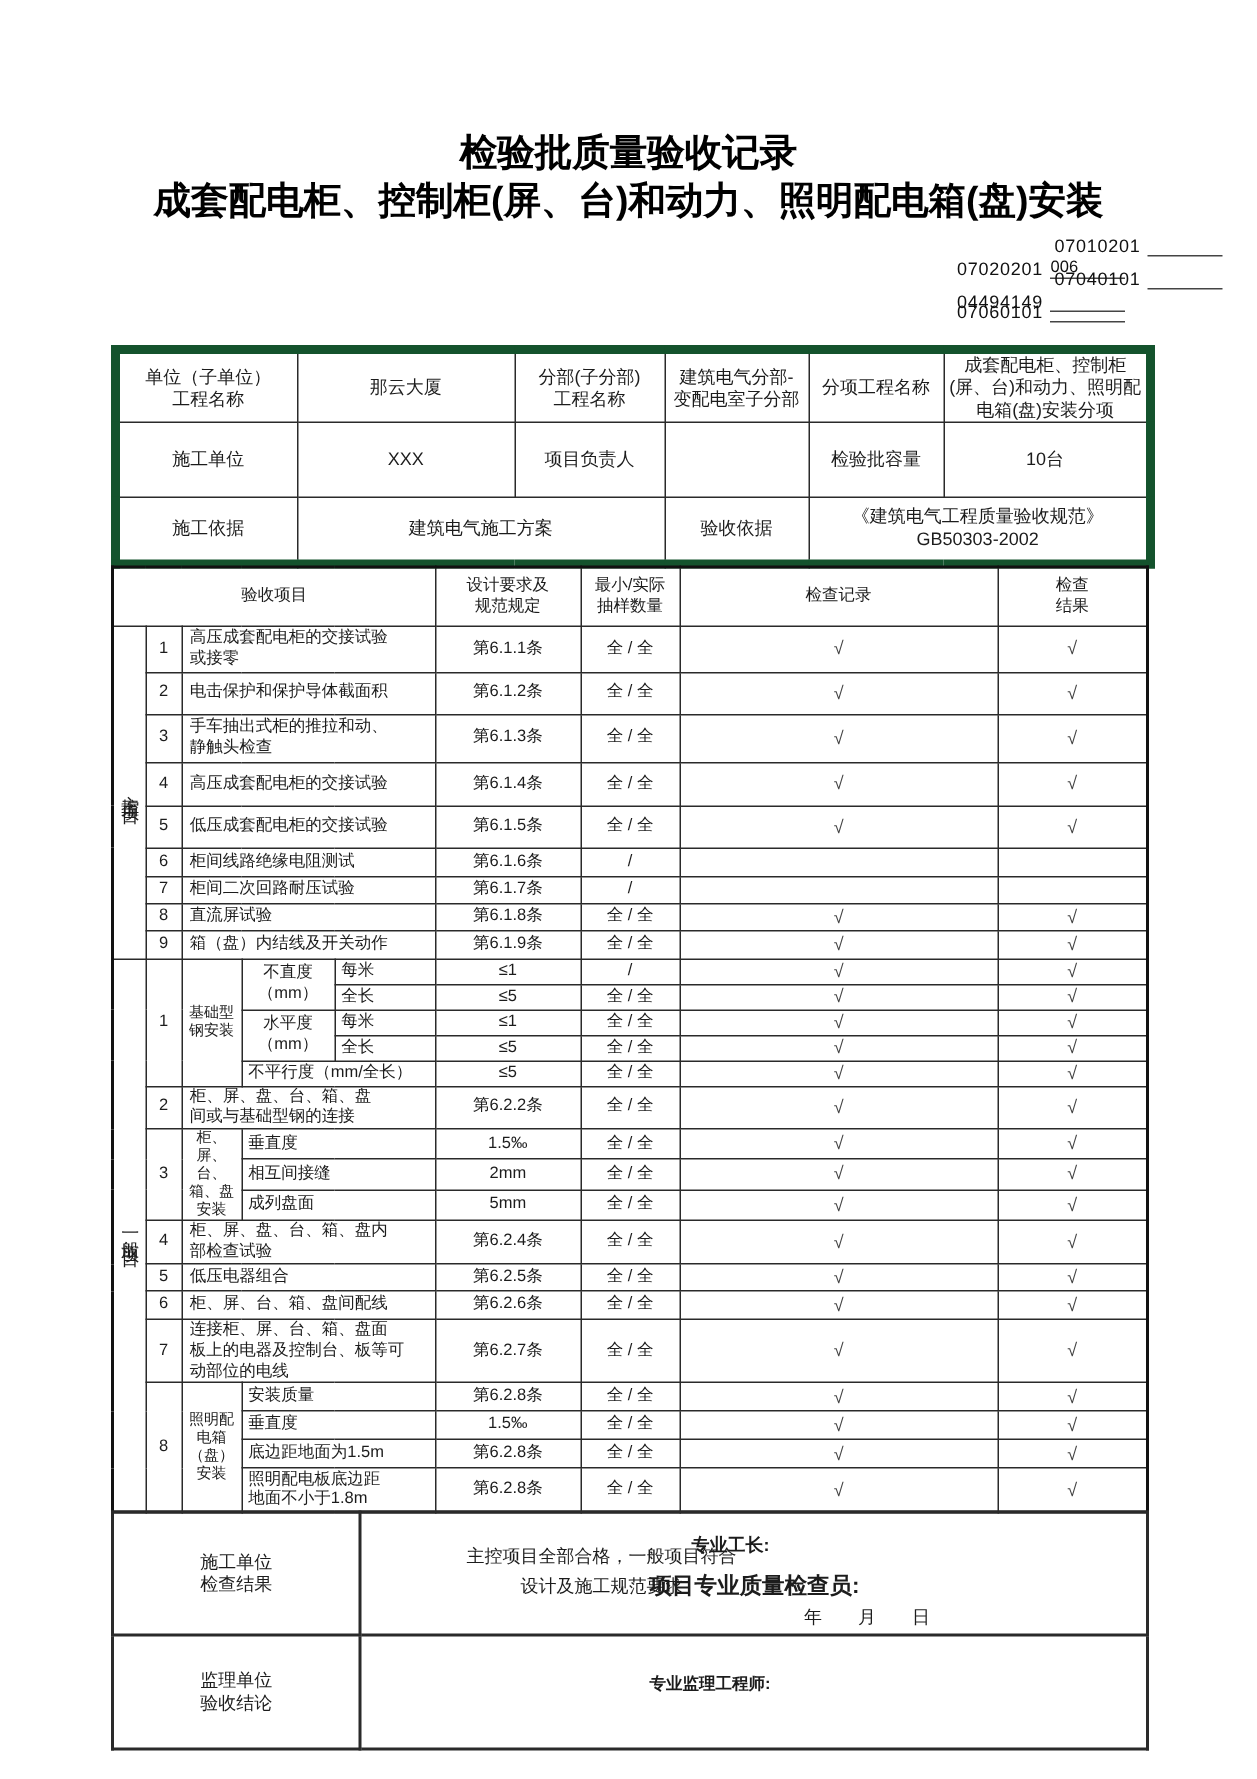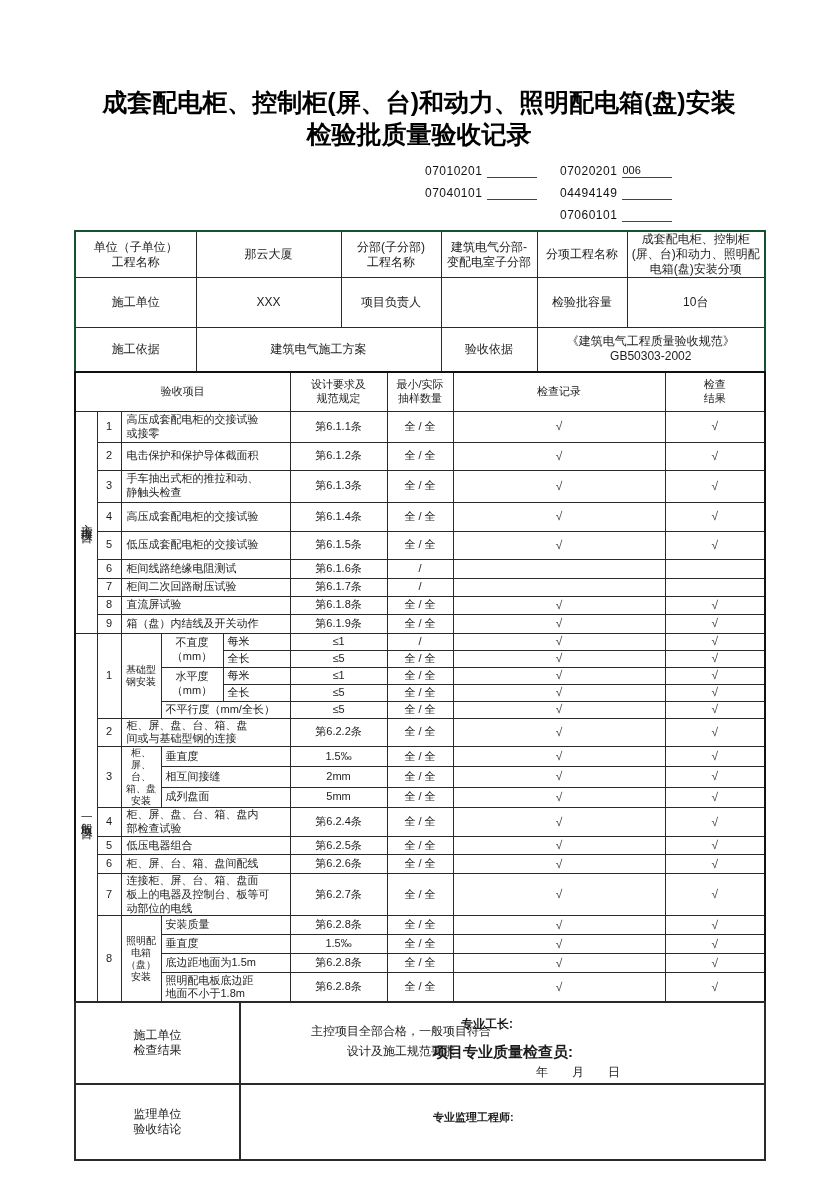--- a/index.html
+++ b/index.html
@@ -8,37 +8,37 @@
     font-family:"Liberation Sans","DejaVu Sans",sans-serif;
     position:relative;overflow:hidden;
   }
   .page{position:absolute;inset:0;}
   .title{
     margin-top:86px;text-align:center;font-weight:bold;
     font-size:25px;line-height:32px;color:#000;
   }
   
   .codes{margin:6px 0 0 425px;font-size:12px;color:#111;}
-  .crow{display:flex;height:22px;align-items:flex-end;}
+  .crow{display:flex;height:22px;align-items:flex-end;flex-direction:column;}
   .ccell{width:135px;display:flex;align-items:flex-end;}
   .ccell.c2{width:200px;}
   .cspacer{display:inline-block;width:135px;}
   .cnum{letter-spacing:0.5px;}
   .cline{
     display:inline-block;min-width:50px;height:14px;line-height:14px;
     border-bottom:1px solid #444;margin-left:5px;font-size:11px;
   }
   
   table{border-collapse:collapse;table-layout:fixed;}
   td{
     border:1px solid #2a2a2a;text-align:center;vertical-align:middle;
     font-size:11px;line-height:1.25;padding:0 2px;white-space:pre-line;
     overflow:hidden;
   }
-  table.info{margin:8px 0 0 74px;width:690px;border:2px solid #14532d;}
+  table.info{margin:8px 0 0 74px;width:690px;border:6px solid #14532d;}
   table.info td{font-size:12px;}
   table.insp{margin:-2px 0 0 74px;width:690px;border:2px solid #111;}
   table.foot{margin:-2px 0 0 74px;width:690px;border:2px solid #111;}
   table.foot td{border-width:2px;}
   .name{text-align:left;padding-left:5px;}
   .vcell{padding:0;}
   .vtext{writing-mode:vertical-rl;text-orientation:upright;letter-spacing:3px;font-size:12px;display:inline-block;}
   .glabel{font-size:10px;padding:0 1px;line-height:1.2;}
   .sub{text-align:left;padding-left:4px;margin-top:48px;}
   .chkcell{font-size:12px;color:#444;}
@@ -54,22 +54,22 @@
   .sig-inspector{position:absolute;left:192px;top:40px;font-size:15px;font-weight:bold;}
   .sig-date1{position:absolute;left:295px;top:62px;font-size:12px;}
   .sig-engineer{position:absolute;left:192px;top:26px;font-size:11px;font-weight:bold;}
 </style>
 </head>
 <body>
 
 <div class="page">
 
   <div class="title">
+    <div>检验批质量验收记录</div>
     <div>成套配电柜、控制柜(屏、台)和动力、照明配电箱(盘)安装</div>
-    <div>检验批质量验收记录</div>
   </div>
 
   <div class="codes">
     <div class="crow">
       <span class="ccell">
           <span class="cnum">07010201</span>
           <span class="cline"></span>
         </span>
       <span class="ccell c2">
           <span class="cnum">07020201</span>

